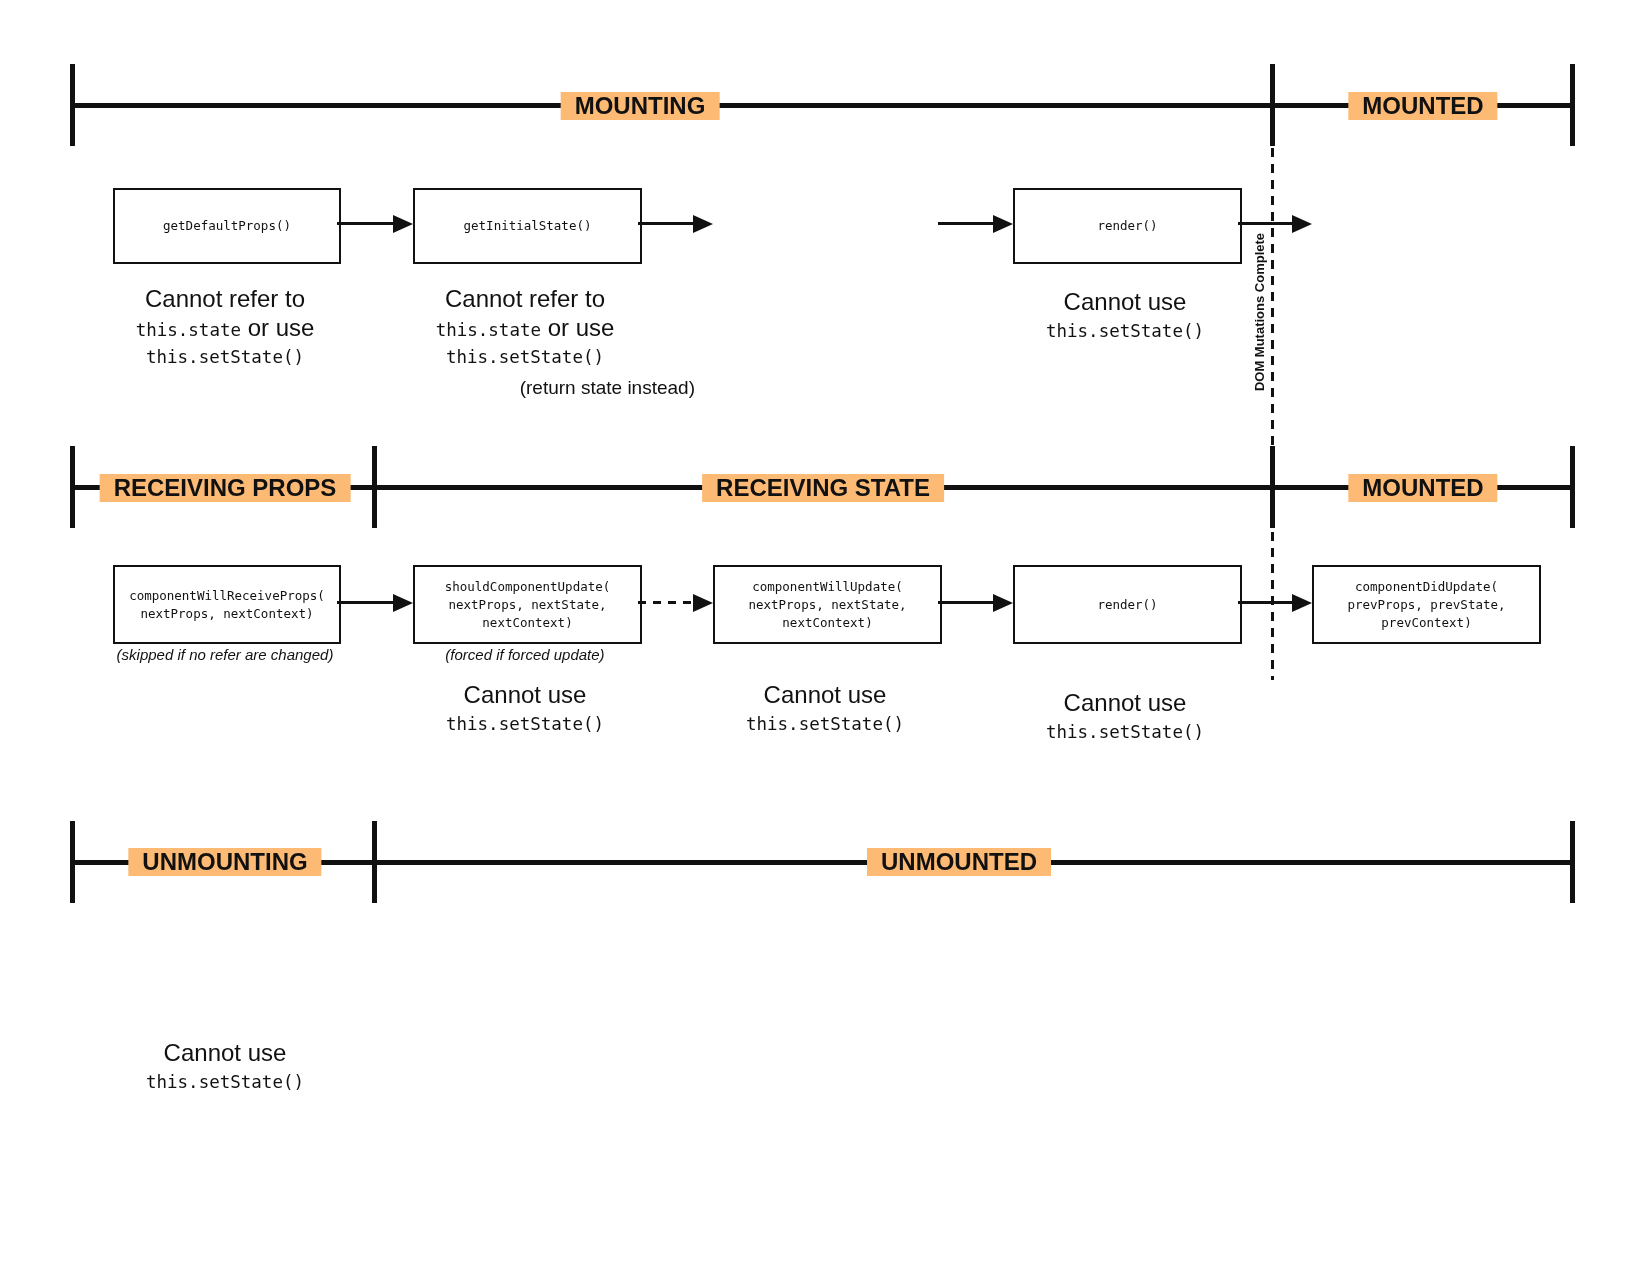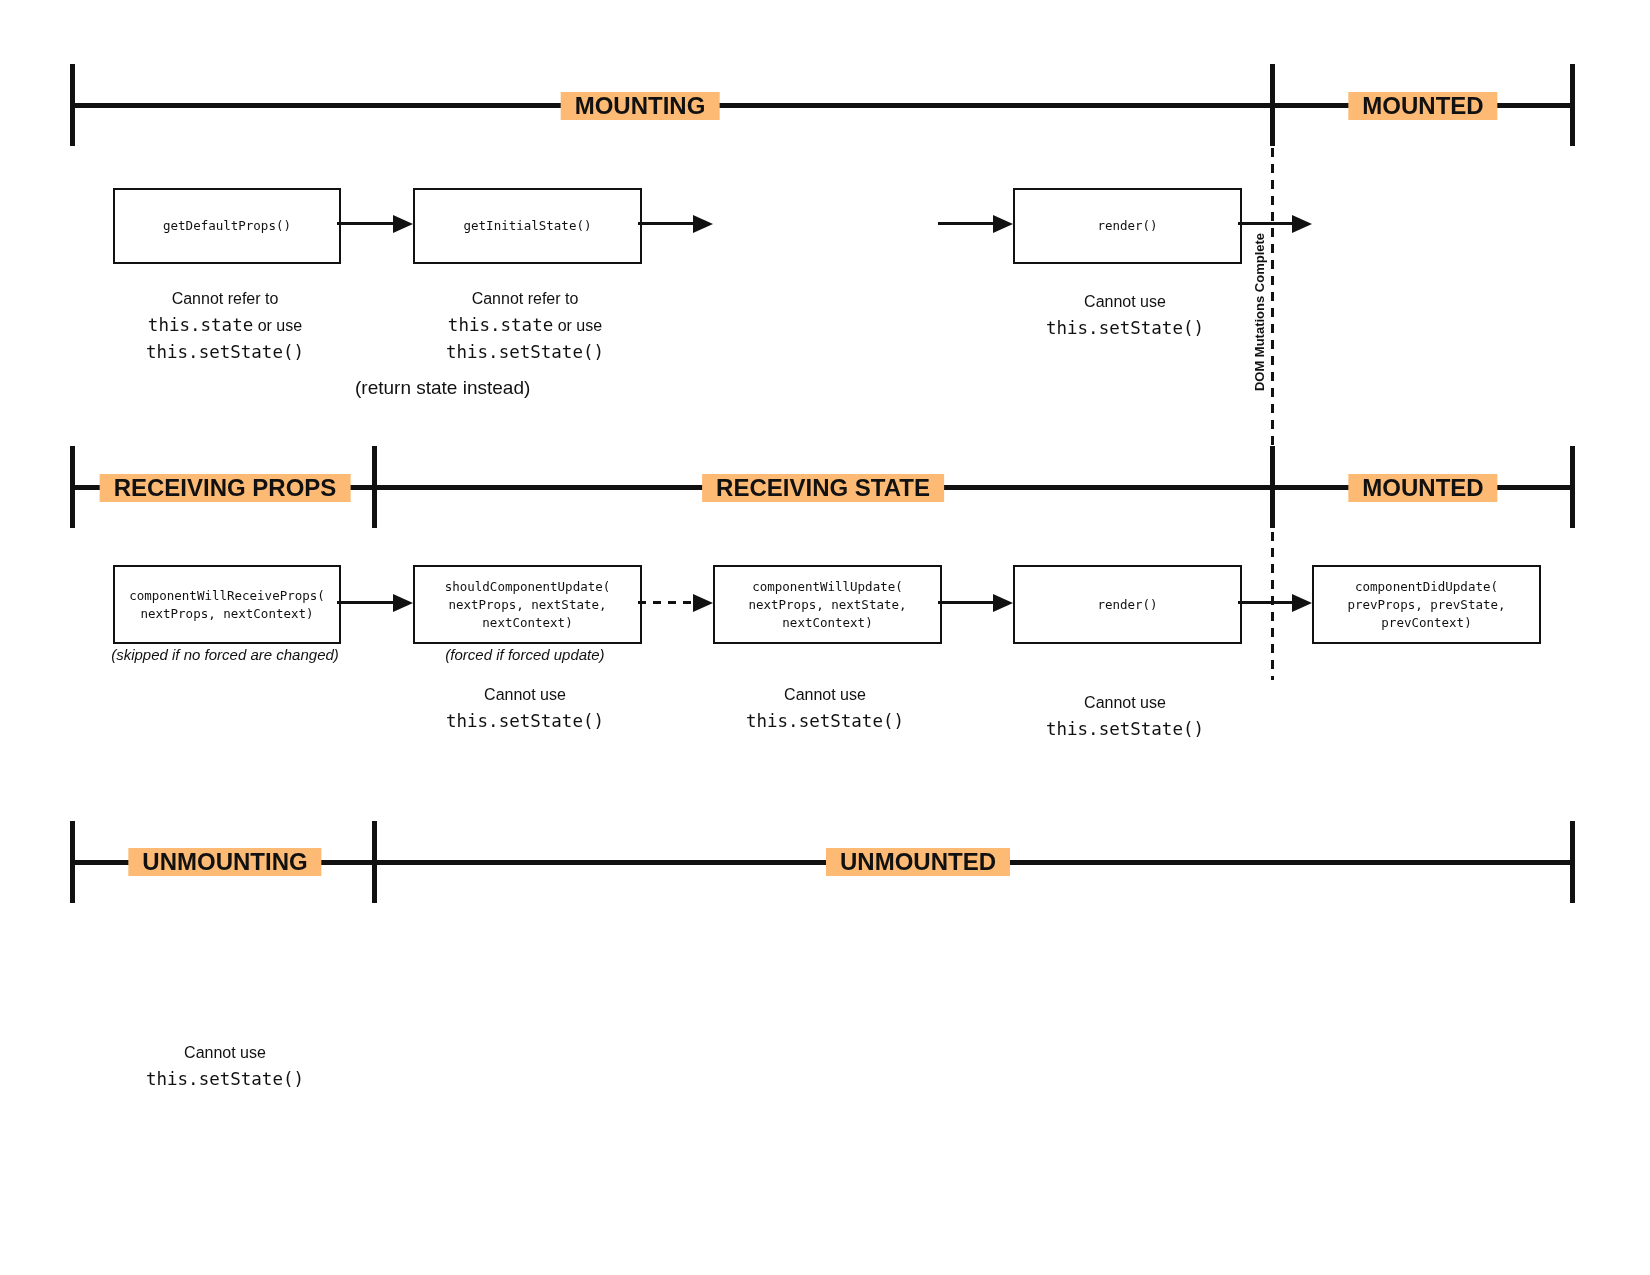--- a/index.html
+++ b/index.html
@@ -18,25 +18,25 @@
   .ashaft-dash{position:absolute;height:3px;
        background:repeating-linear-gradient(to right,#111 0 8px,transparent 8px 15px);}
   .ahead{position:absolute;width:0;height:0;border-top:9px solid transparent;
        border-bottom:9px solid transparent;border-left:20px solid #111;}
   .vdash{position:absolute;width:3px;
        background:repeating-linear-gradient(to bottom,#111 0 9px,transparent 9px 16px);}
   .vlabel{position:absolute;transform:translate(-50%,-50%) rotate(-90deg);
        font-family:"Liberation Sans",sans-serif;font-weight:bold;font-size:13px;
        white-space:nowrap;color:#111;}
   .note{position:absolute;width:340px;text-align:center;line-height:26px;color:#111;}
-  .note .sans{font-family:"Liberation Sans",sans-serif;font-size:16px;}
+  .note .sans{font-family:"Liberation Sans",sans-serif;font-size:24px;}
   .note .mono{font-family:"DejaVu Sans Mono",monospace;font-size:17.5px;}
   .note-italic{position:absolute;width:340px;text-align:center;color:#111;
        font-family:"Liberation Sans",sans-serif;font-style:italic;font-size:15px;}
-  .note-paren{position:absolute;width:340px;text-align:left;color:#111;
+  .note-paren{position:absolute;width:340px;text-align:right;color:#111;
        font-family:"Liberation Sans",sans-serif;font-size:19px;}
 </style>
 </head>
 <body>
 
 <div id="canvas">
 
   <div class="hline" style="left:75px;top:103px;width:1197px"></div>
   <div class="hline" style="left:1275px;top:103px;width:297px"></div>
   <div class="tick" style="left:70px;top:64px"></div>
@@ -55,21 +55,21 @@
   <div class="plabel" style="left:225px;top:488px">RECEIVING PROPS</div>
   <div class="plabel" style="left:823px;top:488px">RECEIVING STATE</div>
   <div class="plabel" style="left:1423px;top:488px">MOUNTED</div>
 
   <div class="hline" style="left:75px;top:860px;width:300px"></div>
   <div class="hline" style="left:377px;top:860px;width:1195px"></div>
   <div class="tick" style="left:70px;top:821px"></div>
   <div class="tick" style="left:372px;top:821px"></div>
   <div class="tick" style="left:1570px;top:821px"></div>
   <div class="plabel" style="left:225px;top:862px">UNMOUNTING</div>
-  <div class="plabel" style="left:918px;top:862px">UNMOUNTED</div>
+  <div class="plabel" style="left:959px;top:862px">UNMOUNTED</div>
 
   <div class="vdash" style="left:1271px;top:148px;height:532px"></div>
   <div class="vlabel" style="left:1259px;top:312px">DOM Mutations Complete</div>
 
   <div class="box" style="left:113px;top:188px;width:224px;height:72px">
     <span class="bline">getDefaultProps()</span>
   </div>
   <div class="box" style="left:413px;top:188px;width:225px;height:72px">
     <span class="bline">getInitialState()</span>
   </div>
@@ -127,21 +127,21 @@
 
   <div class="ashaft" style="left:337px;top:601px;width:58px"></div>
   <div class="ahead" style="left:393px;top:594px"></div>
   <div class="ashaft-dash" style="left:638px;top:601px;width:57px"></div>
   <div class="ahead" style="left:693px;top:594px"></div>
   <div class="ashaft" style="left:938px;top:601px;width:57px"></div>
   <div class="ahead" style="left:993px;top:594px"></div>
   <div class="ashaft" style="left:1238px;top:601px;width:56px"></div>
   <div class="ahead" style="left:1292px;top:594px"></div>
 
-  <div class="note-italic" style="left:55px;top:646px">(skipped if no forced are changed)</div>
+  <div class="note-italic" style="left:55px;top:646px">(skipped if no refer are changed)</div>
   <div class="note-italic" style="left:355px;top:646px">(forced if forced update)</div>
   <div class="note" style="left:355px;top:682px">
     <div><span class="sans">Cannot use</span></div>
     <div><span class="mono">this.setState()</span></div>
   </div>
   <div class="note" style="left:655px;top:682px">
     <div><span class="sans">Cannot use</span></div>
     <div><span class="mono">this.setState()</span></div>
   </div>
   <div class="note" style="left:955px;top:690px">

